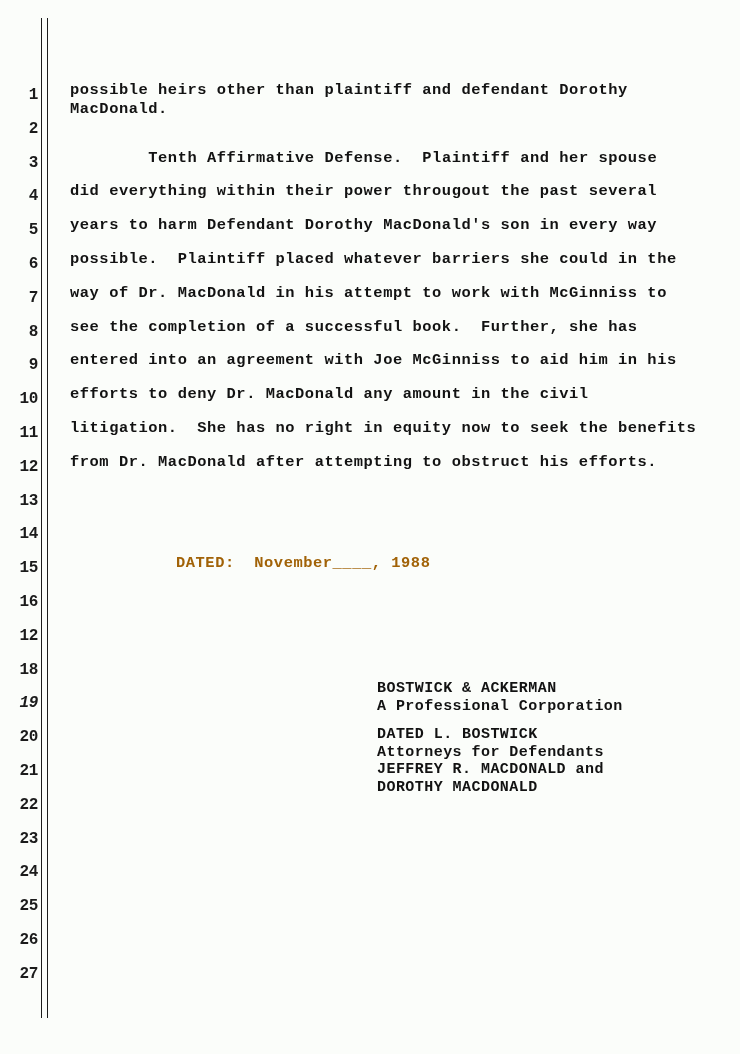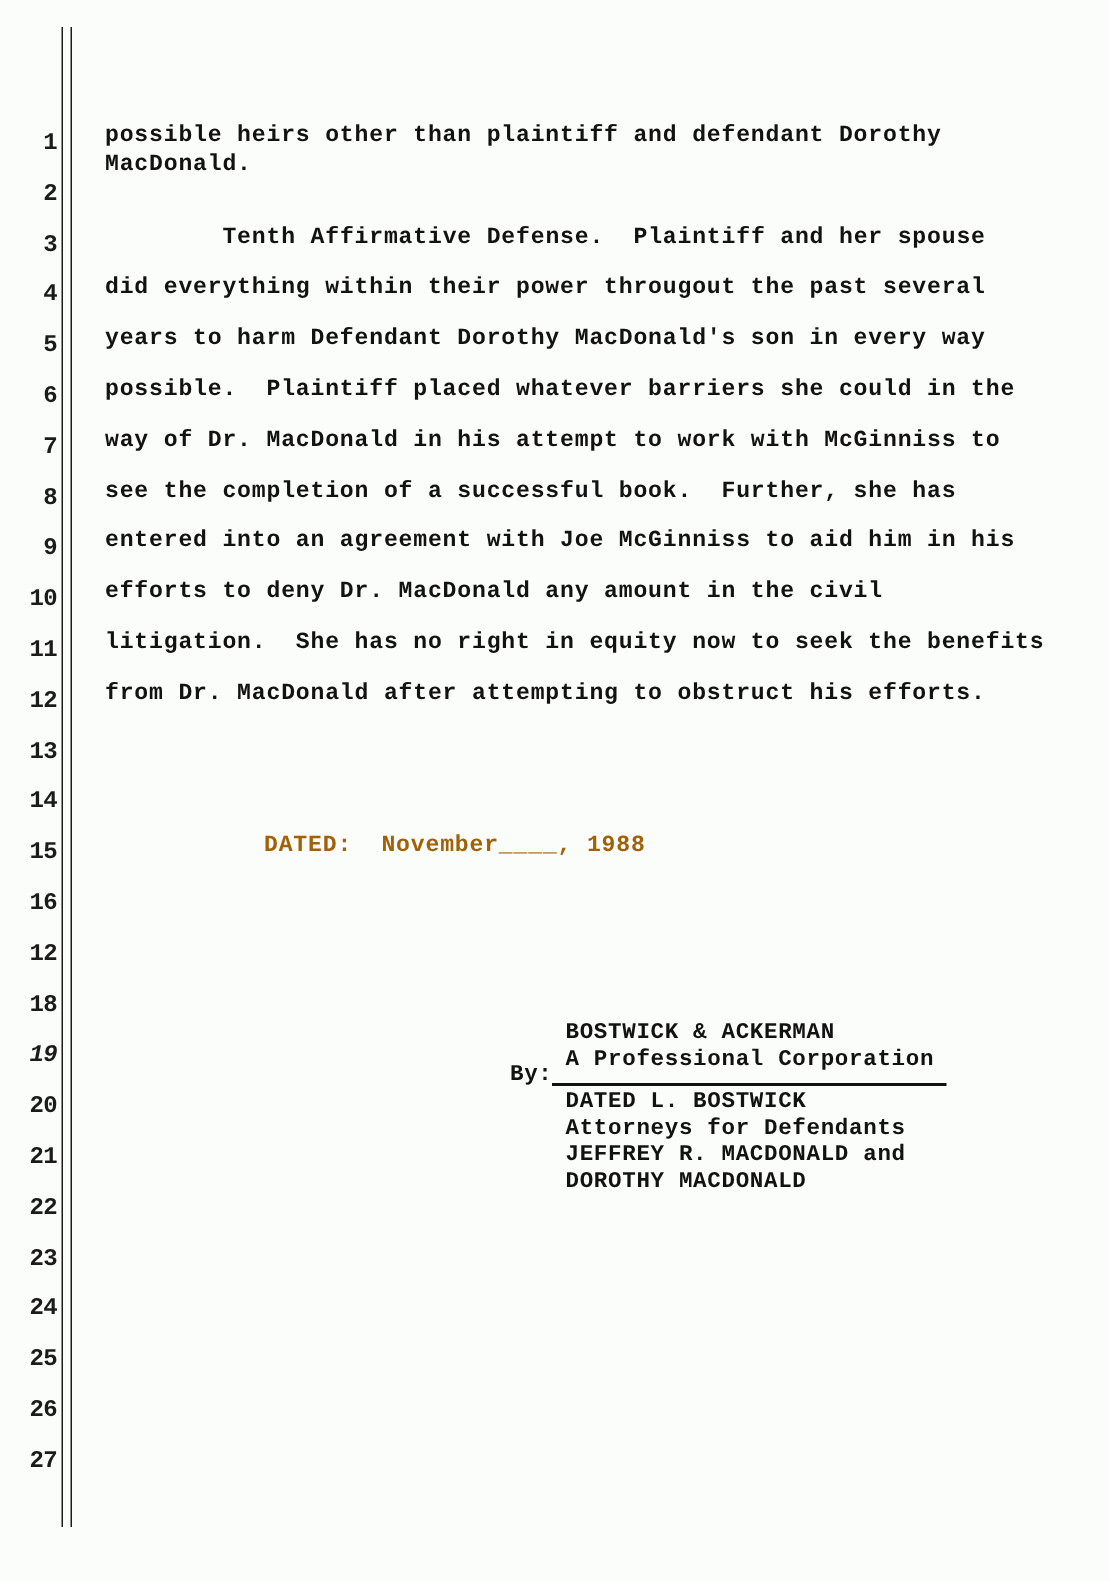--- a/index.html
+++ b/index.html
@@ -185,24 +185,20 @@
       <div class="body-line" style="top: 454.8px;">from Dr. MacDonald after attempting to obstruct his efforts.</div>
     </div>
 
   <div id="dated-line" style="top: 556.2px;">DATED:  November____, 1988</div>
 
   <div id="firm-block" style="top: 653px; margin-top: 27px;">
     <div class="sig-line">BOSTWICK &amp; ACKERMAN</div>
     <div class="sig-line">A Professional Corporation</div>
   </div>
 
-  <div id="by-row" style="top: 709.4px;">
-    <span id="by-label">By:</span>
-    <span id="by-rule"></span>
-  </div>
 
   <div id="attorney-block" style="top: 726.4px;">
     <div class="sig-line">DATED L. BOSTWICK</div>
     <div class="sig-line">Attorneys for Defendants</div>
     <div class="sig-line">JEFFREY R. MACDONALD and</div>
     <div class="sig-line">DOROTHY MACDONALD</div>
   </div>
 
 </div>
 

